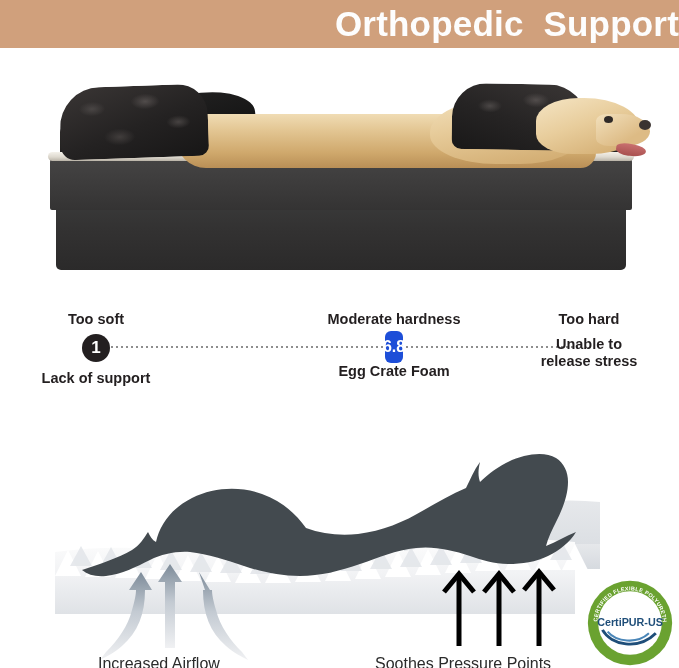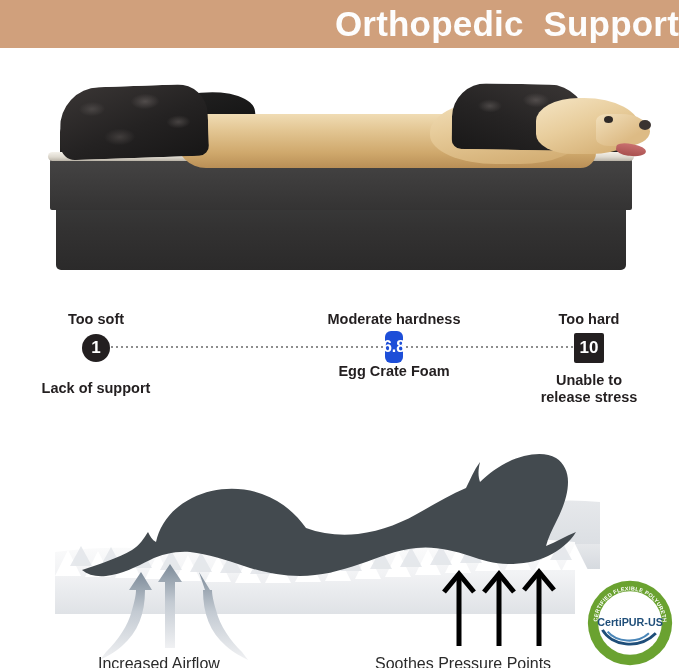--- a/index.html
+++ b/index.html
@@ -200,21 +200,21 @@
     background: #1d4ed8; font-size: 16px;
   }
   .badge-square {
     width: 30px; height: 30px; border-radius: 2px;
     background: #231f20; font-size: 17px;
   }
 
   
   #scale-stop-soft { left: 16px; top: 12px; width: 160px; }
   #scale-stop-soft .badge-wrap { margin-top: 7px; }
-  #scale-stop-soft .stop-bottom-label { margin-top: 18px; }
+  #scale-stop-soft .stop-bottom-label { margin-top: 8px; }
 
   
   #scale-stop-moderate { left: 314px; top: 12px; width: 160px; }
   #scale-stop-moderate .badge-wrap { margin-top: 4px; }
   #scale-stop-moderate .stop-bottom-label { }
 
   
   #scale-stop-hard { left: 514px; top: 12px; width: 150px; }
   #scale-stop-hard .badge-wrap { margin-top: 6px; }
   #scale-stop-hard .stop-bottom-label { margin-top: 9px; }
@@ -282,23 +282,20 @@
     <div class="scale-stop" id="scale-stop-moderate">
       <div class="stop-top-label">Moderate hardness</div>
       <div class="badge-wrap">
         <span class="badge badge-rounded">6.8</span>
       </div>
       <div class="stop-bottom-label">Egg Crate Foam</div>
     </div>
 
     <div class="scale-stop" id="scale-stop-hard">
       <div class="stop-top-label">Too hard</div>
-      <div class="badge-wrap">
-        <span class="badge badge-square">10</span>
-      </div>
       <div class="stop-bottom-label" style="white-space: pre-line;">Unable to
 release stress</div>
     </div>
 
   </div>
 
   <div id="foam-diagram">
 
     <svg id="foam-svg" width="679" height="268" viewBox="0 0 679 268" xmlns="http://www.w3.org/2000/svg">
       <defs>

